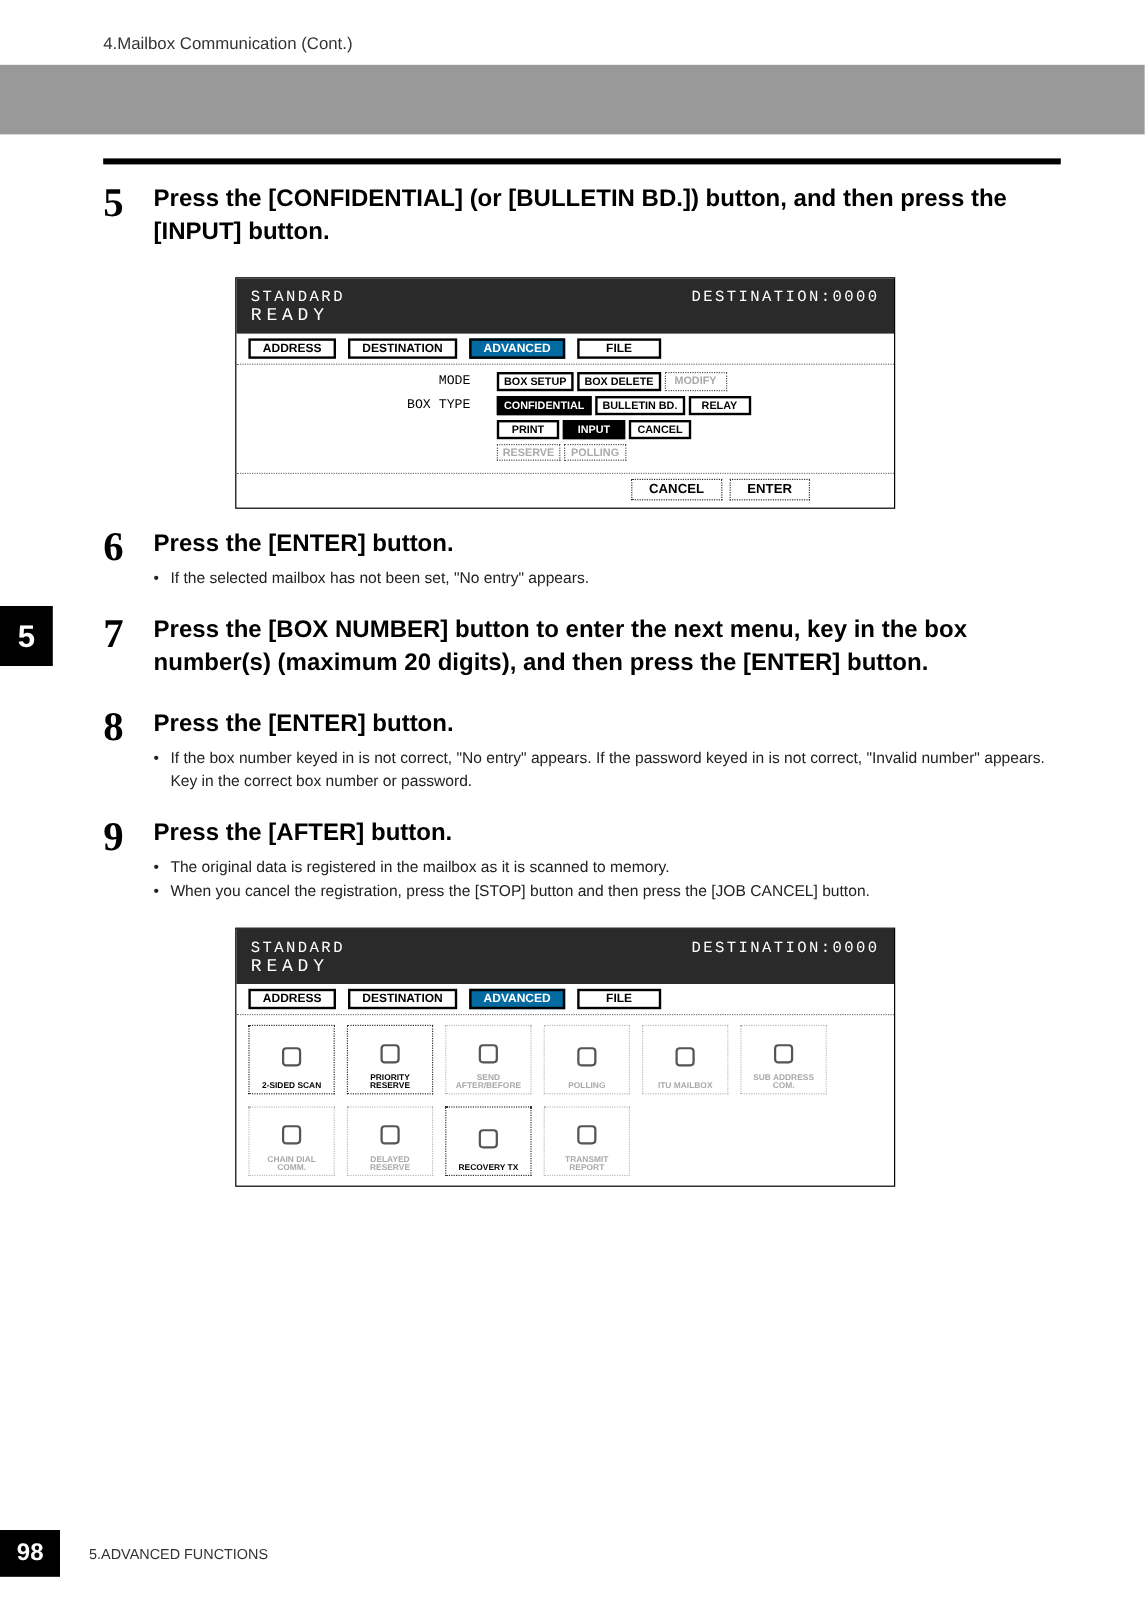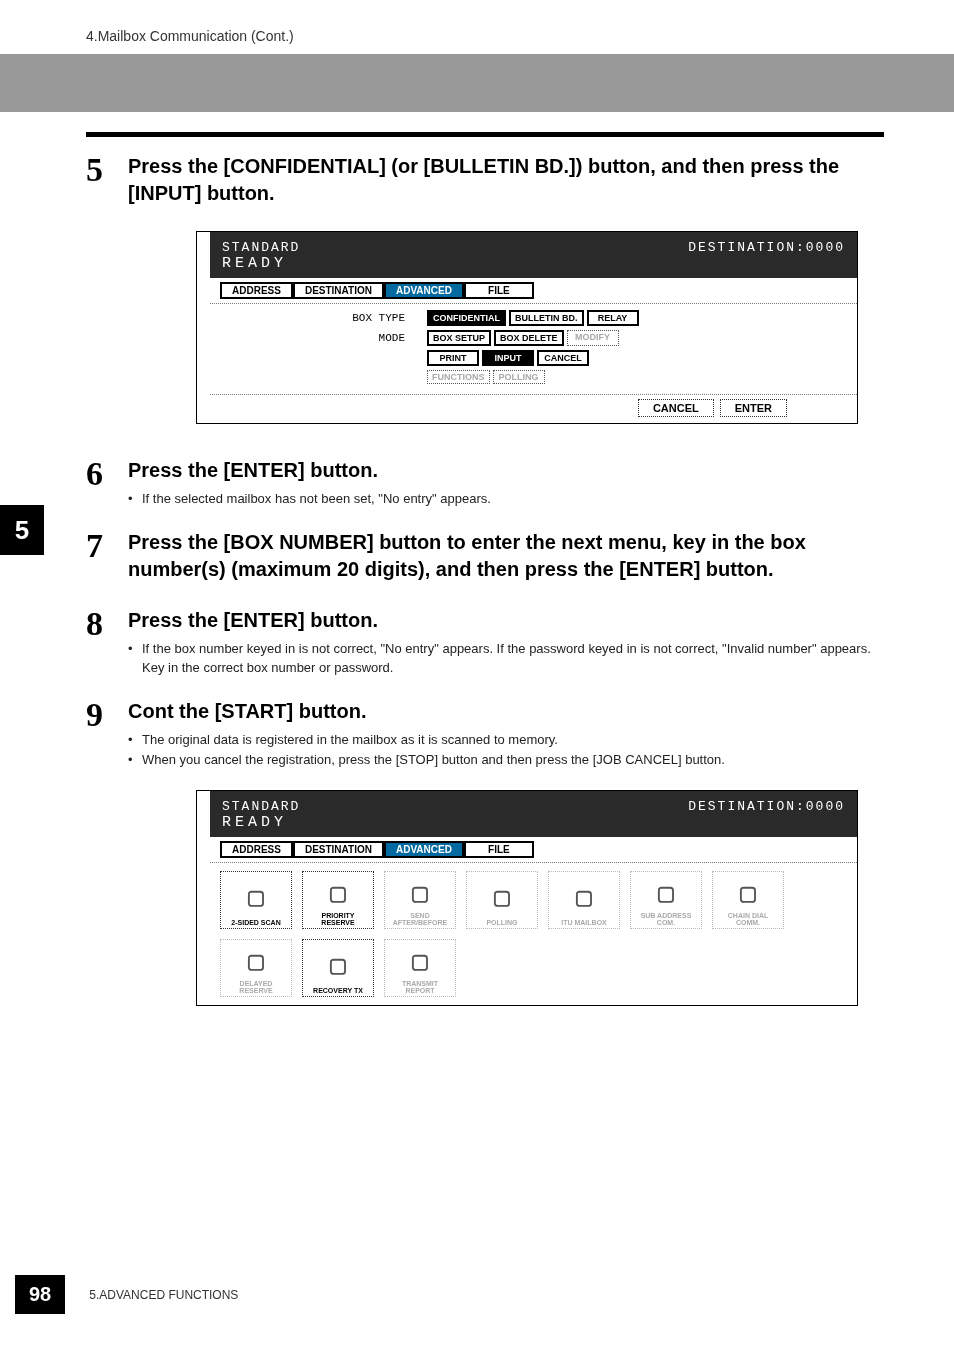--- a/index.html
+++ b/index.html
@@ -59,39 +59,38 @@
     margin-bottom: 2px;
     color: #222;
   }
   .bullets li::before {
     content: "•";
     position: absolute;
     left: 0;
     top: 0;
   }
   .screen-img {
-    margin: 8px 0 33px 110px;
-    width: 662px;
+    margin: 8px 0 16px 110px;
+    width: 550px;
     border: 1px solid #000;
     background: #fff;
-    padding-left: 13px;
   }
   .lcd {
     background: #2a2a2a;
     color: #fff;
     font-family: "Courier New", monospace;
     font-size: 13px;
     padding: 8px 12px 6px 12px;
     letter-spacing: 2px;
   }
   .lcd-row { display:flex; justify-content:space-between; }
   .lcd-ready { font-size:15px; letter-spacing:4px; }
   .tab-row {
     display: flex;
-    gap: 0;
+    gap: 10px;
     padding: 4px 10px;
     border-bottom: 1px dotted #777;
     font-size: 10px;
     font-family: Arial, sans-serif;
   }
   .tab {
     border: 2px solid #000;
     padding: 1px 10px;
     background:#fff;
     font-weight:bold;
@@ -172,21 +171,21 @@
     color:#fff;
     display:flex;
     align-items:center;
     justify-content:center;
     font-size:26px;
     font-weight:bold;
     font-family:Arial,sans-serif;
   }
   .page-footer {
     position:absolute;
-    left:15px;
+    left:0;
     bottom:34px;
     display:flex;
     align-items:center;
   }
   .page-num-box {
     background:#000;
     color:#fff;
     font-size:20px;
     font-weight:bold;
     padding:8px 14px;
@@ -224,48 +223,48 @@
       </div>
       <div class="lcd-ready">READY</div>
     </div>
     <div class="tab-row">
       <div class="tab">ADDRESS</div>
       <div class="tab">DESTINATION</div>
       <div class="tab sel">ADVANCED</div>
       <div class="tab">FILE</div>
     </div>
     <div class="panel-body">
+      <div class="panel-row">
+        <div class="panel-label">MODE</div>
+        <div class="btn-grp">
+          <div class="sbtn">BOX SETUP</div>
+          <div class="sbtn">BOX DELETE</div>
+          <div class="sbtn dot">MODIFY</div>
+        </div>
+      </div>
       <div class="panel-row">
         <div class="panel-label">BOX TYPE</div>
         <div class="btn-grp">
           <div class="sbtn sel">CONFIDENTIAL</div>
           <div class="sbtn">BULLETIN BD.</div>
           <div class="sbtn">RELAY</div>
         </div>
       </div>
       <div class="panel-row">
-        <div class="panel-label">MODE</div>
-        <div class="btn-grp">
-          <div class="sbtn">BOX SETUP</div>
-          <div class="sbtn">BOX DELETE</div>
-          <div class="sbtn dot">MODIFY</div>
-        </div>
-      </div>
-      <div class="panel-row">
         <div class="panel-label"></div>
         <div class="btn-grp">
           <div class="sbtn">PRINT</div>
           <div class="sbtn sel">INPUT</div>
           <div class="sbtn">CANCEL</div>
         </div>
       </div>
       <div class="panel-row">
         <div class="panel-label"></div>
         <div class="btn-grp">
-          <div class="sbtn dot">FUNCTIONS</div>
+          <div class="sbtn dot">RESERVE</div>
           <div class="sbtn dot">POLLING</div>
         </div>
       </div>
     </div>
     <div class="footer-row">
       <div class="fbtn">CANCEL</div>
       <div class="fbtn">ENTER</div>
     </div>
   </div>
 
@@ -292,21 +291,21 @@
       <div class="step-title">Press the [ENTER] button.</div>
       <ul class="bullets">
         <li>If the box number keyed in is not correct, "No entry" appears. If the password keyed in is not correct, "Invalid number" appears. Key in the correct box number or password.</li>
       </ul>
     </div>
   </div>
 
   <div class="step">
     <div class="step-num">9</div>
     <div class="step-body">
-      <div class="step-title">Cont the [START] button.</div>
+      <div class="step-title">Press the [AFTER] button.</div>
       <ul class="bullets">
         <li>The original data is registered in the mailbox as it is scanned to memory.</li>
         <li>When you cancel the registration, press the [STOP] button and then press the [JOB CANCEL] button.</li>
       </ul>
     </div>
   </div>
 
   <div class="screen-img">
     <div class="lcd">
       <div class="lcd-row">

